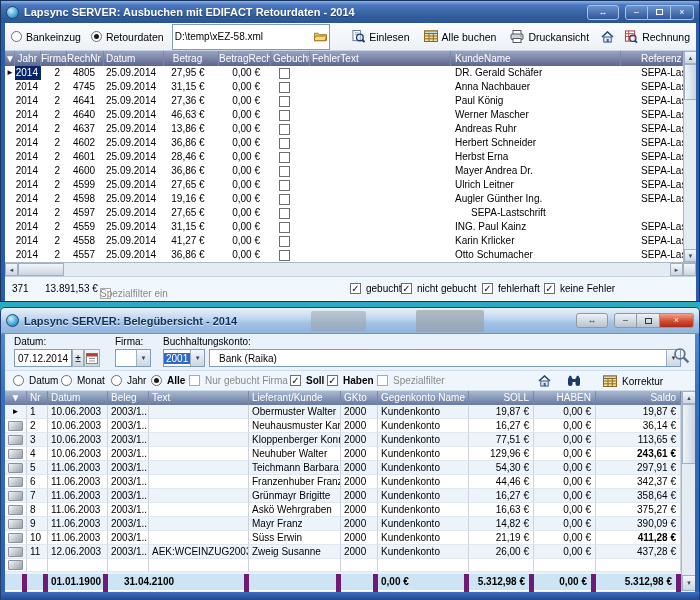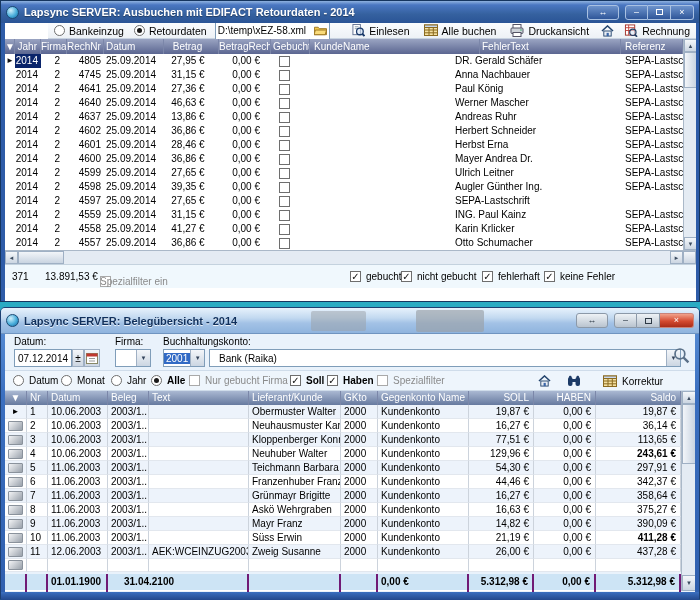--- a/index.html
+++ b/index.html
@@ -36,46 +36,46 @@
   .wgroup .wbtn:last-child{border-radius:0 3px 3px 0;}
   .maxbox{width:7px;height:6px;border:1px solid #fff;display:inline-block;}
   .wbtn.graybtn{background:linear-gradient(180deg,#eef2f6,#b9c4cf);color:#2e3a46;border-color:#8c99a8;}
   .wbtn.closered{background:linear-gradient(180deg,#f2a38c,#d44a30 55%,#a92c18);border-color:#c9847a;}
   .wbtn.graybtn .maxbox{border-color:#2e3a46;}
 
   
   .win-top{position:absolute;left:0;top:0;width:700px;height:302px;background:#2e5ca8;
            border:1px solid #15355f;}
   .win-top-inner{margin:0 3px 2px 4px;height:278px;background:#fff;overflow:hidden;}
-  .toolbar{height:16px;display:flex;align-items:center;padding:0 6px;
-           background:linear-gradient(180deg,#fafcfe,#edf1f6);border-bottom:1px solid #c7d2e0;margin-left:43px;}
+  .toolbar{height:28px;display:flex;align-items:center;padding:0 6px;
+           background:linear-gradient(180deg,#fafcfe,#edf1f6);border-bottom:1px solid #c7d2e0;}
   .tlbl{margin:0 0 0 4px;font-size:10.5px;white-space:nowrap;}
   .filefield{margin-left:8px;width:198px;height:18px;border:1px solid #7f9db9;background:#fff;
              display:flex;align-items:center;padding:12px 2px;}
   .filetext{flex:1;font-size:10px;white-space:nowrap;overflow:hidden;}
   .tbtn{display:flex;align-items:center;gap:4px;margin-left:14px;font-size:10.5px;white-space:nowrap;cursor:default;}
   .iconbtn{margin-left:12px;cursor:default;display:flex;align-items:center;}
 
   .ttable{position:relative;height:211px;}
   .t-head{display:flex;height:15px;background:linear-gradient(180deg,#9aa4c2,#5b6691);color:#fff;}
   .t-head .cell{line-height:15px;height:15px;border-right:1px solid #7b86a9;}
   .t-row{display:flex;height:14px;background:#fff;}
   .cell{height:14px;line-height:14px;font-size:10px;white-space:nowrap;overflow:hidden;}
   
   .tcg{width:10px;text-align:center;}
   .tc1{width:26px;text-align:right;padding-right:3px;}
   .tc2{width:26px;text-align:right;padding-right:7px;}
-  .tc3{width:37px;text-align:right;padding-right:3px;}
+  .tc3{width:37px;text-align:center;padding-right:3px;}
   .tc4{width:60px;padding-left:2px;}
   .tc5{width:55px;text-align:center;padding-right:7px;}
   .tc6{width:52px;text-align:right;padding-right:11px;}
   .tc7{width:39px;display:flex;align-items:center;justify-content:flex-start;padding-left:8px;}
   .tc8{width:141px;padding-left:2px;}
   .tc9{width:170px;padding-left:4px;}
-  .tc10{flex:1;padding-left:4px;}
+  .tc10{flex:1;padding-left:4px;margin-left:16px;}
   .t-head .tc7{padding-left:2px;}
   .selcell{background:#0a246a;color:#fff;}
   .curarrow{font-size:8px;line-height:14px;color:#111;}
   #top-grid{padding-right:13px;}
 
   
   .vscroll{position:absolute;right:0;top:0;width:13px;background:#e4ebf3;border-left:1px solid #aab8c8;
            display:flex;flex-direction:column;}
   .sbtn{width:13px;height:13px;flex:none;background:linear-gradient(180deg,#f4f7fa,#ccd6e2);
         border:1px solid #9fb0c4;display:flex;align-items:center;justify-content:center;
@@ -139,21 +139,21 @@
   .bc8{width:65px;text-align:right;padding-right:4px;}
   .bc9{width:62px;text-align:right;padding-right:4px;}
   .bc10{flex:1;text-align:right;padding-right:4px;}
   .bc34{width:141px;padding-left:16px;}
   .gbtn{width:15px;height:10px;background:linear-gradient(135deg,#f3f4f6,#99a1ab);
         border:1px solid #8a929c;border-radius:1px;}
   .b-empty{display:flex;height:13px;background:#fff;}
   .b-empty .cell{border-right:1px solid #ccd3dc;border-bottom:1px solid #e2e7ee;height:13px;}
   .b-gap{height:2px;background:#e9f2fb;}
   .b-foot{display:flex;height:16px;background:#cde4f5;font-weight:bold;}
-  .b-foot .cell{height:23px;line-height:16px;border-right:2px solid #701a75;}
+  .b-foot .cell{height:23px;line-height:16px;border-right:5px solid #701a75;}
   .bt-vs{top:0;bottom:0;}
 
   .botborder{height:8px;background:linear-gradient(180deg,#3a6fc0,#23488c);border-radius:0;}
 </style>
 </head>
 <body>
 
 <div class="win-top">
   <div class="titlebar">
     <span class="appicon"></span>
@@ -246,22 +246,22 @@
       <div id="top-grid">
         <div class="t-head" id="top-head">
             <div class="cell tcg">▼</div>
             <div class="cell tc1">Jahr</div>
             <div class="cell tc2">Firma</div>
             <div class="cell tc3">RechNr</div>
             <div class="cell tc4">Datum</div>
             <div class="cell tc5">Betrag</div>
             <div class="cell tc6">BetragRech</div>
             <div class="cell tc7">Gebucht</div>
+            <div class="cell tc8">FehlerText</div>
             <div class="cell tc9">KundeName</div>
-            <div class="cell tc8">FehlerText</div>
             <div class="cell tc10">Referenz</div>
           </div>
         <div id="top-rows">
             <div class="t-row">
               <div class="cell tcg curarrow">►</div>
               <div class="cell tc1 selcell">2014</div>
               <div class="cell tc2">2</div>
               <div class="cell tc3">4805</div>
               <div class="cell tc4">25.09.2014</div>
               <div class="cell tc5">27,95 €</div>
@@ -392,21 +392,21 @@
               <div class="cell tc8"></div>
               <div class="cell tc9">Ulrich Leitner</div>
               <div class="cell tc10">SEPA-Lastschrift</div>
             </div>
             <div class="t-row">
               <div class="cell tcg curarrow"></div>
               <div class="cell tc1">2014</div>
               <div class="cell tc2">2</div>
               <div class="cell tc3">4598</div>
               <div class="cell tc4">25.09.2014</div>
-              <div class="cell tc5">39,35 €</div>
+              <div class="cell tc5">19,16 €</div>
               <div class="cell tc6">0,00 €</div>
               <div class="cell tc7">
                 <div class="cb"></div>
               </div>
               <div class="cell tc8"></div>
               <div class="cell tc9">Augler Günther Ing.</div>
               <div class="cell tc10">SEPA-Lastschrift</div>
             </div>
             <div class="t-row">
               <div class="cell tcg curarrow"></div>

